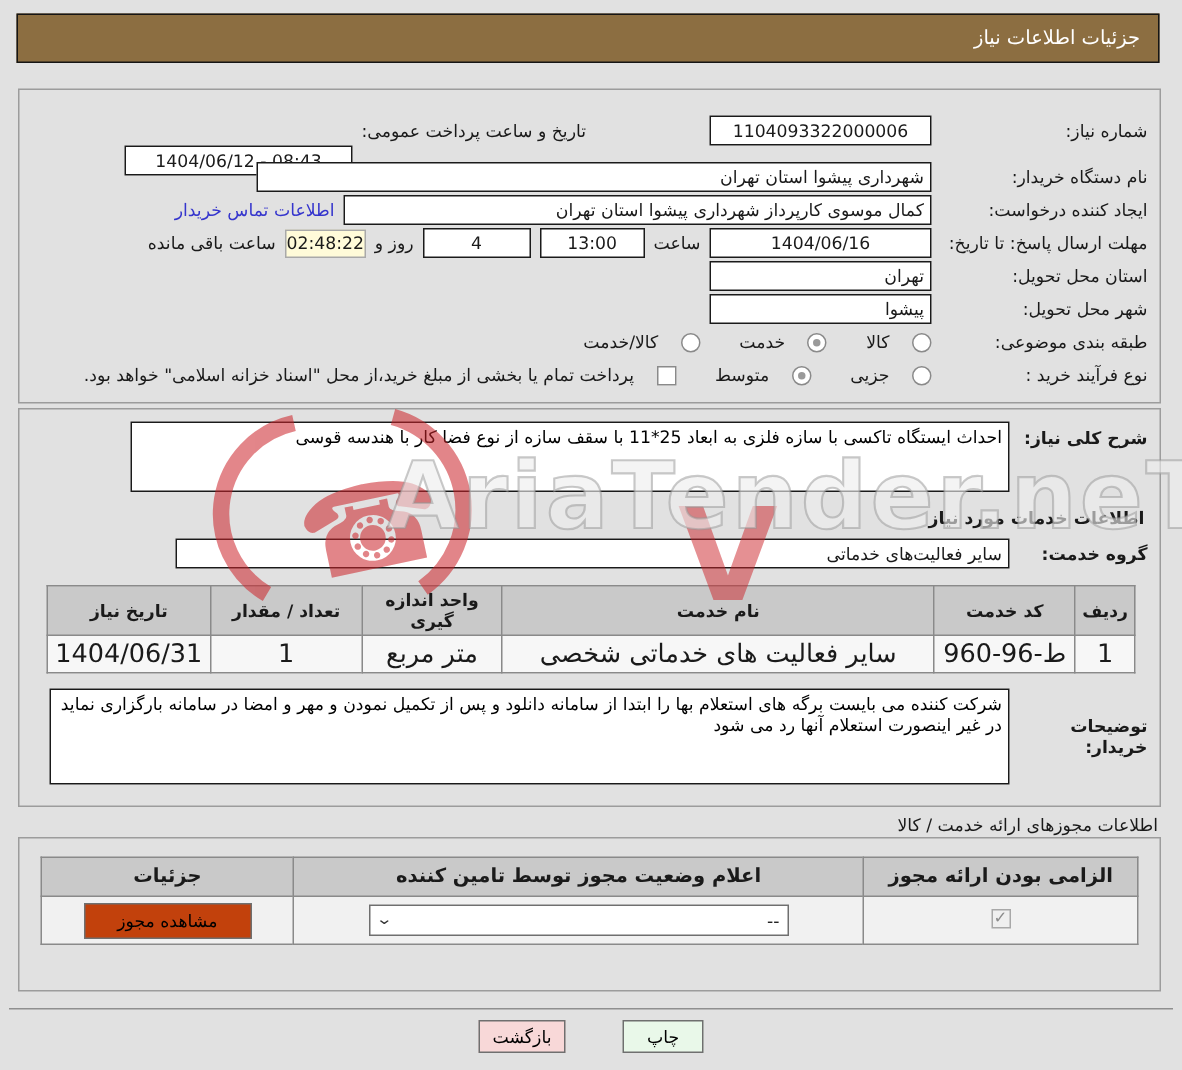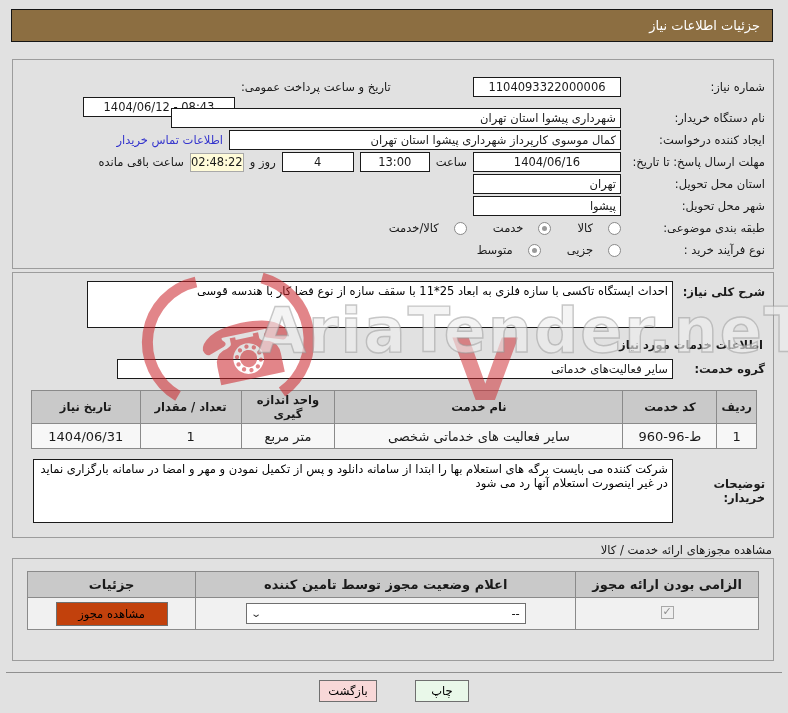--- a/index.html
+++ b/index.html
@@ -59,21 +59,21 @@
     background:#fff; border:1px solid #1a1a1a; font:11.5px "DejaVu Sans",sans-serif;
     padding:2px 4px; resize:none; flex:1;
   }
   .ta1{ height:47px; }
   .ta2{ height:64px; }
 
   table.dtable{ border-collapse:collapse; width:calc(100% - 18px); margin:10px 8px 0 10px; }
   table.dtable th{ background:#c9c9c9; border:1px solid #8a8a8a; font-weight:bold;
     height:25px; font-size:11.5px; padding:2px 4px; }
   table.dtable td{ background:#f7f7f7; border:1px solid #8a8a8a; text-align:center;
-    height:25px; font-size:13px; padding:2px 4px; }
+    height:25px; font-size:17px; padding:2px 4px; }
 
   table.ltable{ border-collapse:collapse; width:calc(100% - 8px); margin:2px 4px 0 4px; }
   table.ltable th{ background:#c9c9c9; border:1px solid #8a8a8a; font-weight:bold;
     height:26px; font-size:13px; padding:2px 6px; }
   table.ltable td{ background:#f1f1f1; border:1px solid #8a8a8a; text-align:center;
     height:32px; padding:2px 6px; }
   .col-req{ width:25%; } .col-status{ width:52%; } .col-det{ width:23%; }
 
   .fselect{
     width:280px; height:21px; background:#fff; border:1px solid #6f6f6f;
@@ -170,20 +170,24 @@
   <div class="frow">
     <span class="flabel">نوع فرآیند خرید :</span>
     <span class="opt">
       <span class="radio"></span>
       <span>جزیی</span>
     </span>
     <span class="opt">
       <span class="radio sel"></span>
       <span>متوسط</span>
     </span>
+    <span class="opt">
+      <span class="cb"></span>
+      <span>پرداخت تمام یا بخشی از مبلغ خرید،از محل "اسناد خزانه اسلامی" خواهد بود.</span>
+    </span>
     <span class="spacer"></span>
   </div>
 
 </div>
 
 <div class="groupbox" id="box-main">
 
   <div class="frow" style="align-items:flex-start">
     <span class="flabel2" style="padding-top:4px">شرح کلی نیاز:</span>
     <textarea class="ta ta1" style="margin-left: 66px;" readonly="">احداث ایستگاه تاکسی با سازه فلزی به ابعاد 25*11 با سقف سازه از نوع فضا کار با هندسه قوسی</textarea>
@@ -219,21 +223,21 @@
     </tbody>
   </table>
 
   <div class="frow" style="align-items:flex-start; margin-top:10px">
     <span class="flabel2" style="padding-top:18px">توضیحات خریدار:</span>
     <textarea class="ta ta2" style="margin-left: 12px;" readonly="">شرکت کننده می بایست برگه های استعلام بها را ابتدا از سامانه دانلود و پس از تکمیل نمودن و مهر و امضا در سامانه بارگزاری نماید در غیر اینصورت استعلام آنها رد می شود</textarea>
   </div>
 
 </div>
 
-<div class="heading-outside">مشاهده مجوزهای ارائه خدمت / کالا</div>
+<div class="heading-outside">اطلاعات مجوزهای ارائه خدمت / کالا</div>
 
 <div class="groupbox" id="box-license">
   <table class="ltable">
     <thead>
       <tr>
         <th class="col-req">الزامی بودن ارائه مجوز</th>
         <th class="col-status">اعلام وضعیت مجوز توسط تامین کننده</th>
         <th class="col-det">جزئیات</th>
       </tr>
     </thead>

